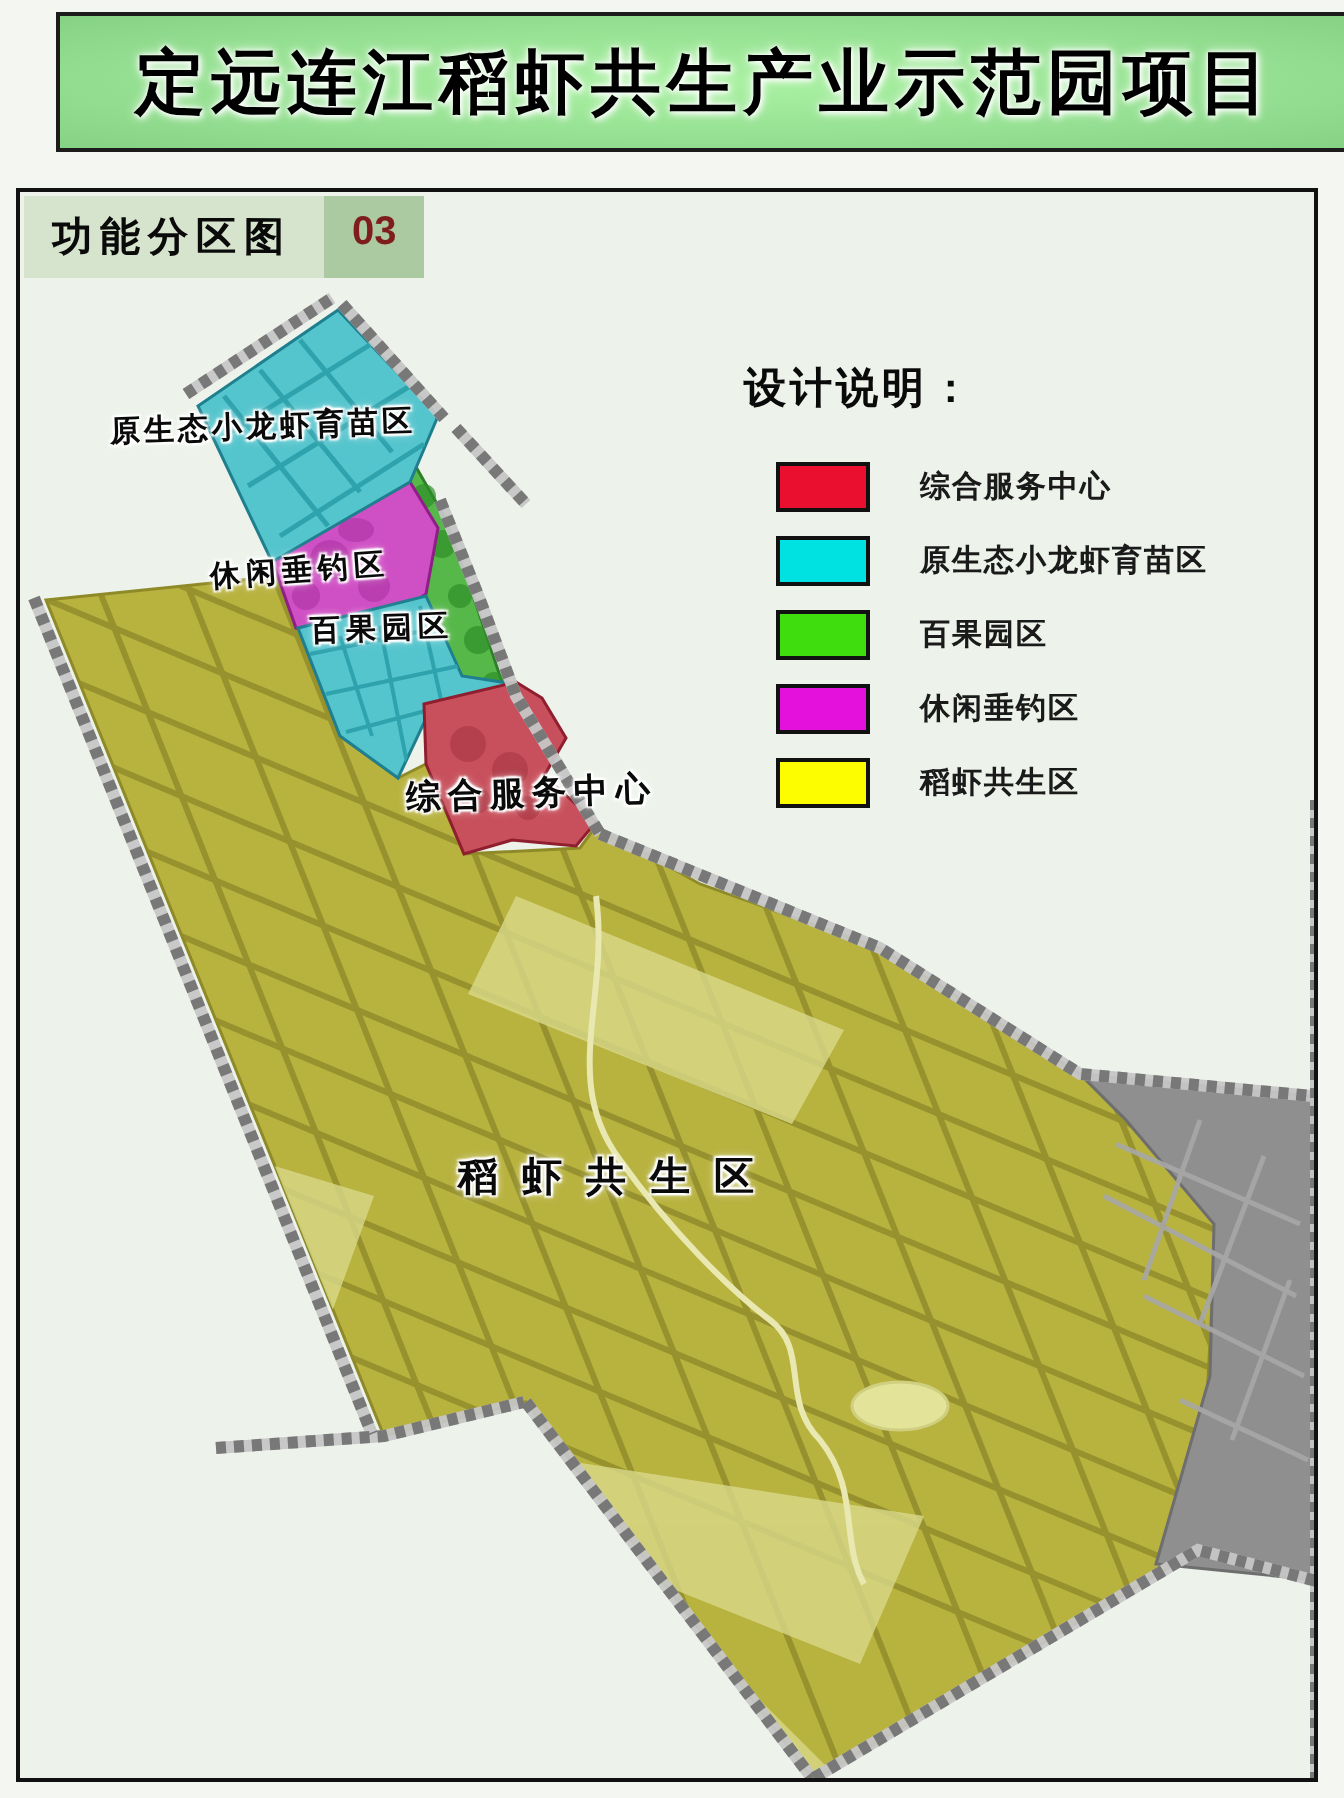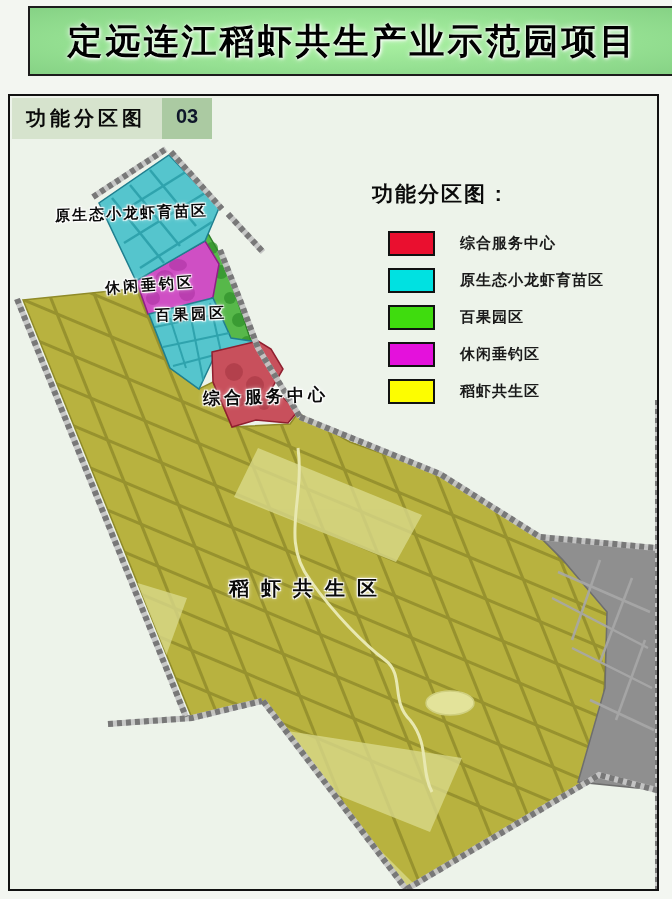--- a/index.html
+++ b/index.html
@@ -28,21 +28,21 @@
     border:2px solid #111;background:#edf3ea;box-sizing:border-box;overflow:hidden;
   }
   .map-box svg{position:absolute;left:0;top:0;width:647px;height:793px;}
   
   .zone-tag{position:absolute;left:2px;top:2px;display:flex;z-index:5;}
   .zone-tag .t1{
     background:#d6e3cd;color:#0a0a0a;font-size:20px;font-weight:bold;
     padding:7px 16px 7px 14px;letter-spacing:4px;
   }
   .zone-tag .t2{
-    background:#abcaa2;color:#0f172a;font-size:20px;font-weight:bold;
+    background:#abcaa2;color:#7f1d1d;font-size:20px;font-weight:bold;
     padding:7px 14px;
   }
   
   .legend{position:absolute;left:358px;top:84px;z-index:5;}
   .legend .lg-title{font-size:21px;font-weight:bold;color:#0a0a0a;letter-spacing:2px;margin:0 0 22px 4px;}
   .legend .lg-row{display:flex;align-items:center;height:26px;margin-bottom:11px;}
   .legend .swatch{width:47px;height:25px;border:2px solid #111;box-sizing:border-box;margin-left:20px;}
   .legend .lg-label{margin-left:25px;font-size:15px;font-weight:bold;color:#1a1a1a;letter-spacing:1px;}
   
   .map-label{
@@ -218,21 +218,21 @@
       </g>
     </g>
   </svg>
 
   <div class="zone-tag">
     <span class="t1">功能分区图</span>
     <span class="t2">03</span>
   </div>
 
   <div class="legend">
-    <p class="lg-title">功能分区图 :</p>
+    <p class="lg-title">设计说明 :</p>
     <div class="lg-row">
       <span class="swatch" style="background: rgb(234, 15, 47);"></span>
       <span class="lg-label">综合服务中心</span>
     </div>
     <div class="lg-row">
       <span class="swatch" style="background: rgb(0, 225, 225);"></span>
       <span class="lg-label">原生态小龙虾育苗区</span>
     </div>
     <div class="lg-row">
       <span class="swatch" style="background: rgb(63, 220, 14);"></span>

